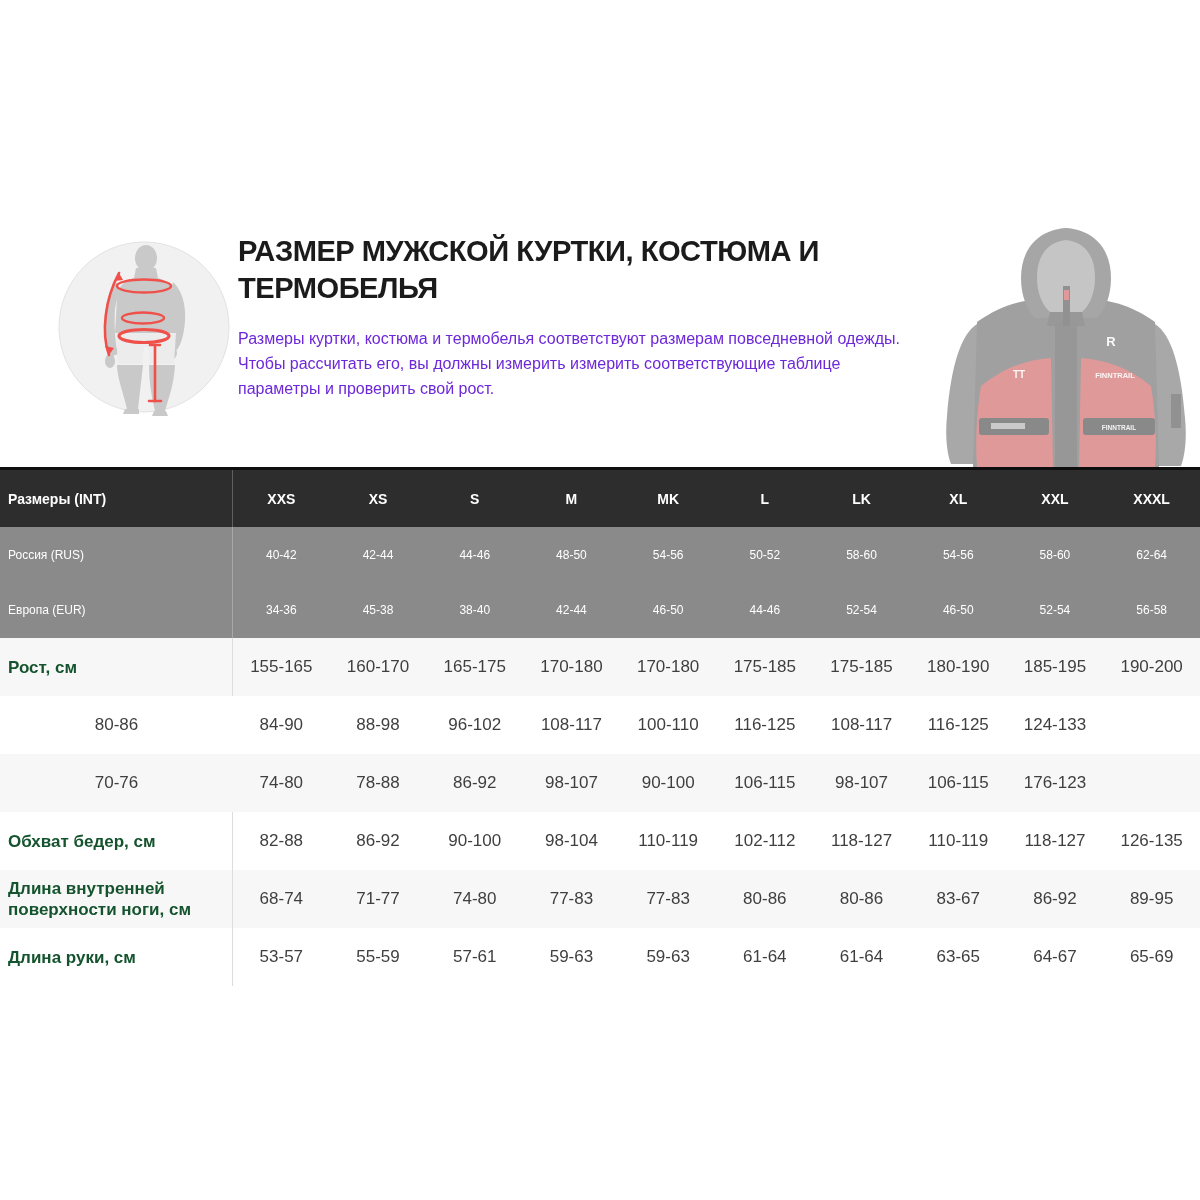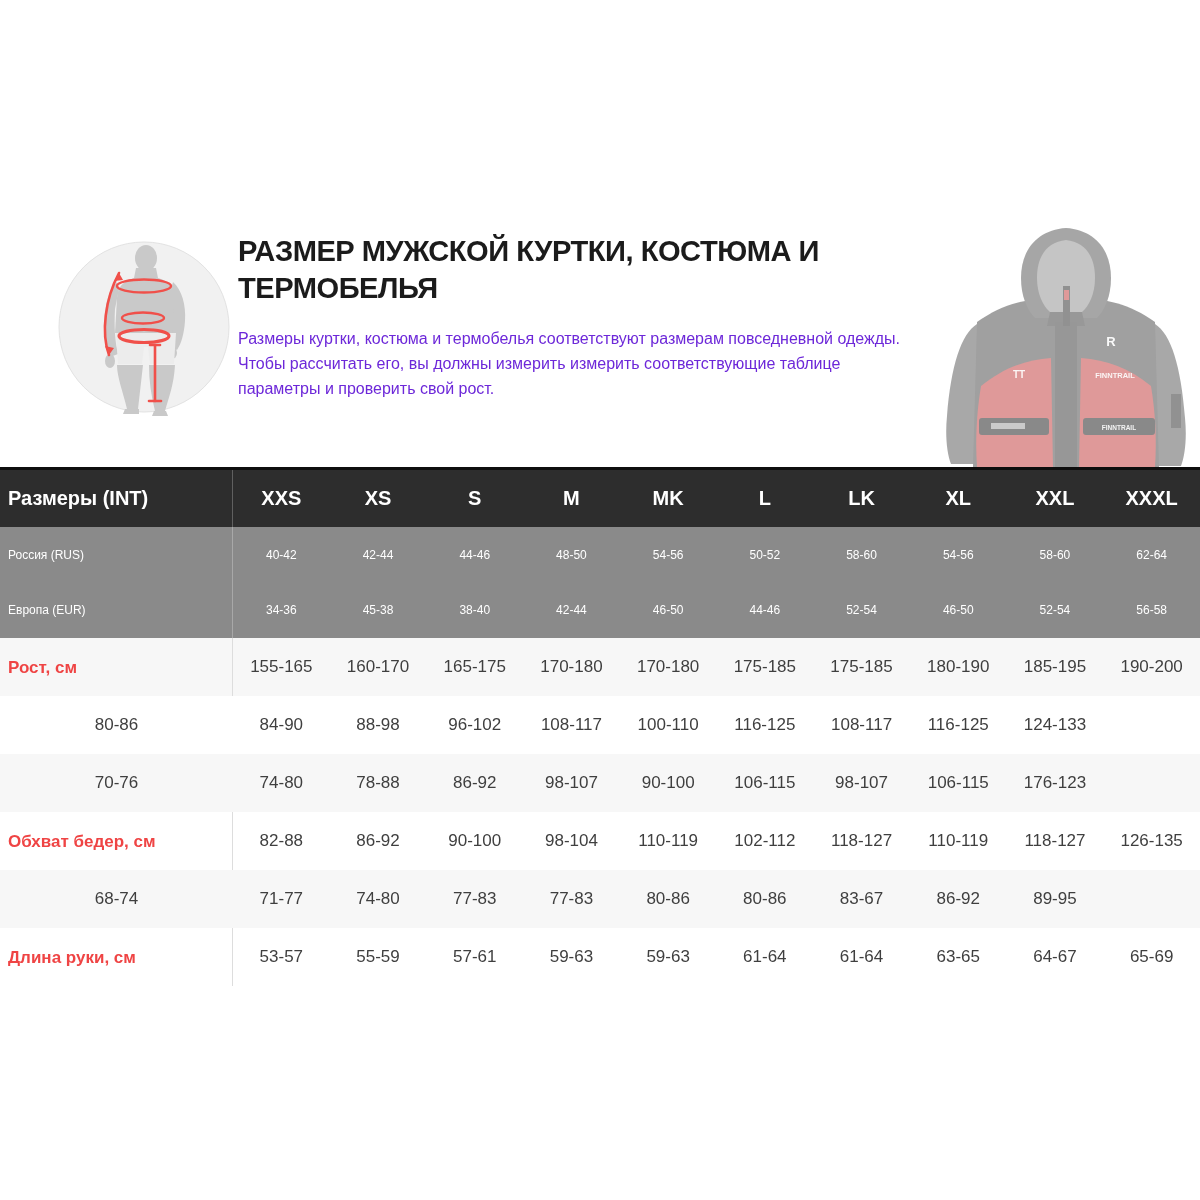--- a/index.html
+++ b/index.html
@@ -40,33 +40,33 @@
     display:grid;
     grid-template-columns:233px repeat(10, 1fr);
     align-items:center;
   }
   .t-row .lbl { padding-left:8px; }
   .t-row .val { text-align:center; }
 
   .t-row.head {
     background:#2d2d2d; border-top:3px solid #0e0e0e;
     height:60px; color:#ffffff;
-    font-weight:700; font-size:20px;
+    font-weight:700; font-size:14px;
   }
   .t-row.head .lbl { border-right:1px solid #606060; height:100%; display:flex; align-items:center; }
 
   .t-row.region {
     background:#8a8a8a; color:#ffffff;
     height:55.5px; font-size:12px;
   }
   .t-row.region .lbl { border-right:1px solid #a8a8a8; height:100%; display:flex; align-items:center; }
 
   .t-row.measure { min-height:58px; font-size:17px; color:#3f3f3f; }
   .t-row.measure .lbl {
-    font-weight:700; color:#ef4444; line-height:21px;
+    font-weight:700; color:#14532d; line-height:21px;
     border-right:1px solid #dddddd; height:100%;
     display:flex; align-items:center; padding-right:40px;
   }
   .t-row.measure.odd  { background:#f7f7f7; }
   .t-row.measure.even { background:#ffffff; }
 </style>
 </head>
 <body>
 
 <div class="hero-circle">
@@ -223,20 +223,21 @@
       <div class="val">90-100</div>
       <div class="val">98-104</div>
       <div class="val">110-119</div>
       <div class="val">102-112</div>
       <div class="val">118-127</div>
       <div class="val">110-119</div>
       <div class="val">118-127</div>
       <div class="val">126-135</div>
     </div>
     <div class="t-row measure odd">
+      <div class="lbl">Длина внутренней поверхности ноги, см</div>
       <div class="val">68-74</div>
       <div class="val">71-77</div>
       <div class="val">74-80</div>
       <div class="val">77-83</div>
       <div class="val">77-83</div>
       <div class="val">80-86</div>
       <div class="val">80-86</div>
       <div class="val">83-67</div>
       <div class="val">86-92</div>
       <div class="val">89-95</div>

